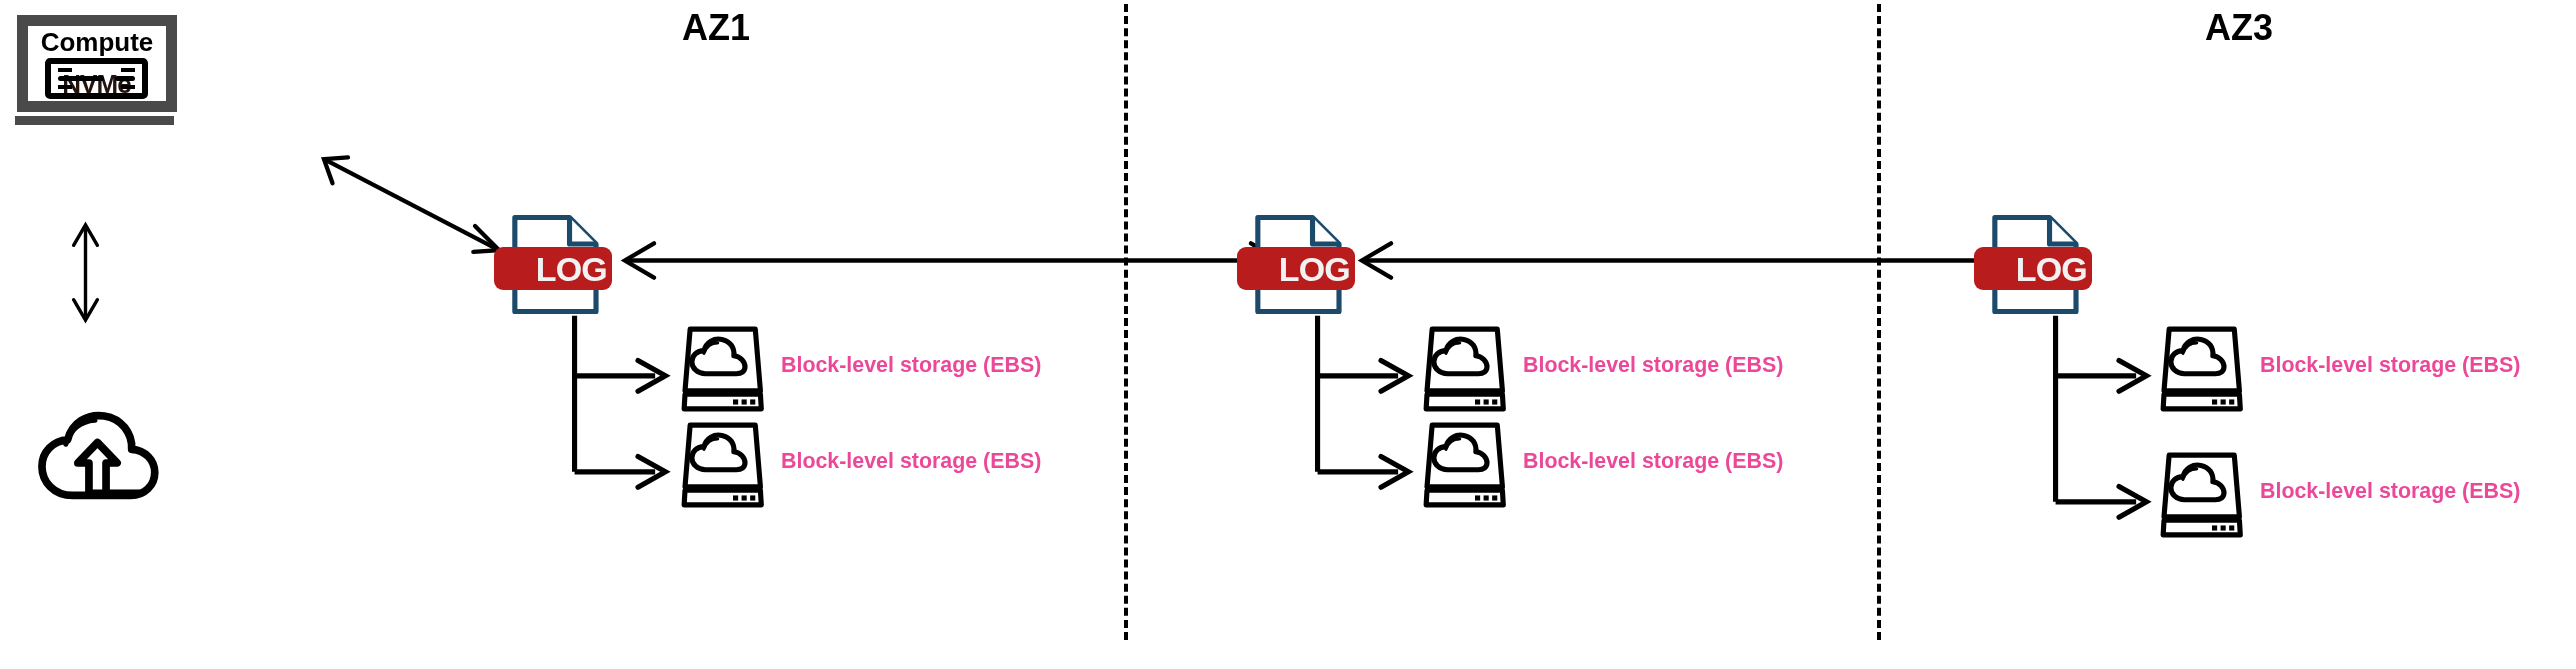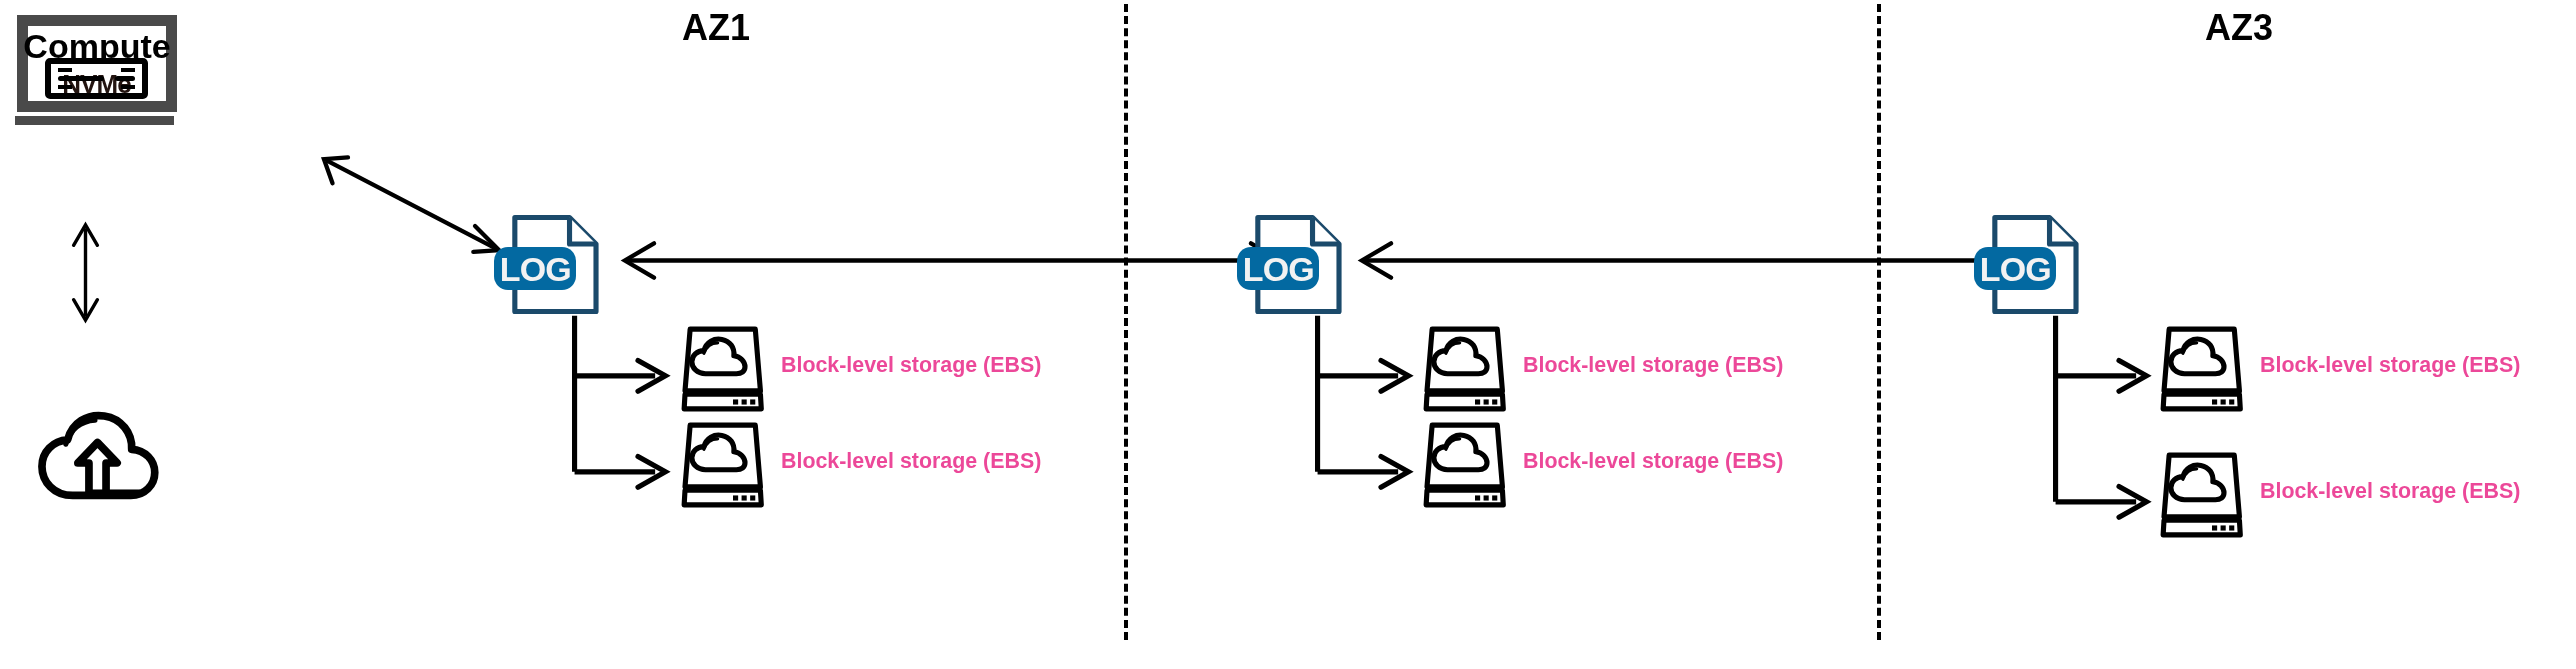--- a/index.html
+++ b/index.html
@@ -41,21 +41,21 @@
     box-sizing: border-box;
     border: 11px solid #4a4a4a;
     background: #ffffff;
   }
   .monitor-stand {
     background: #4a4a4a;
   }
   .compute-title {
     font-family: "Liberation Sans", sans-serif;
     font-weight: bold;
-    font-size: 34px;
+    font-size: 26px;
     color: #000000;
     text-align: center;
     white-space: nowrap;
     border-radius: 12px;
   }
   .nvme-card {
     box-sizing: border-box;
     border: 6px solid #000000;
     border-radius: 5.1px;
     background: #ffffff;
@@ -88,25 +88,26 @@
     font-weight: bold;
     font-size: 28px;
     color: #000000;
     white-space: nowrap;
   }
 
   
   .log-doc { position: absolute; }
   .log-badge {
     position: absolute;
-    background: #0369a1;
-    border-radius: 14px;
+    background: #b91c1c;
+    border-radius: 9px;
     display: flex;
     align-items: center;
     justify-content: center;
+    padding-left: 36px;
   }
   .log-badge span {
     font-family: "Liberation Sans", sans-serif;
     font-weight: bold;
     color: #f2f2f2;
     font-size: 34px;
     letter-spacing: -0.9px;
     line-height: 1;
   }
 

